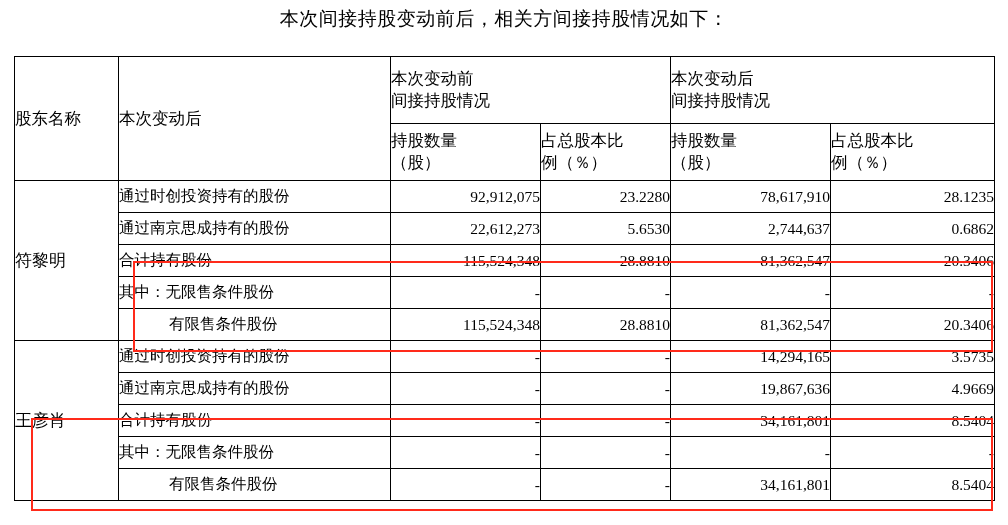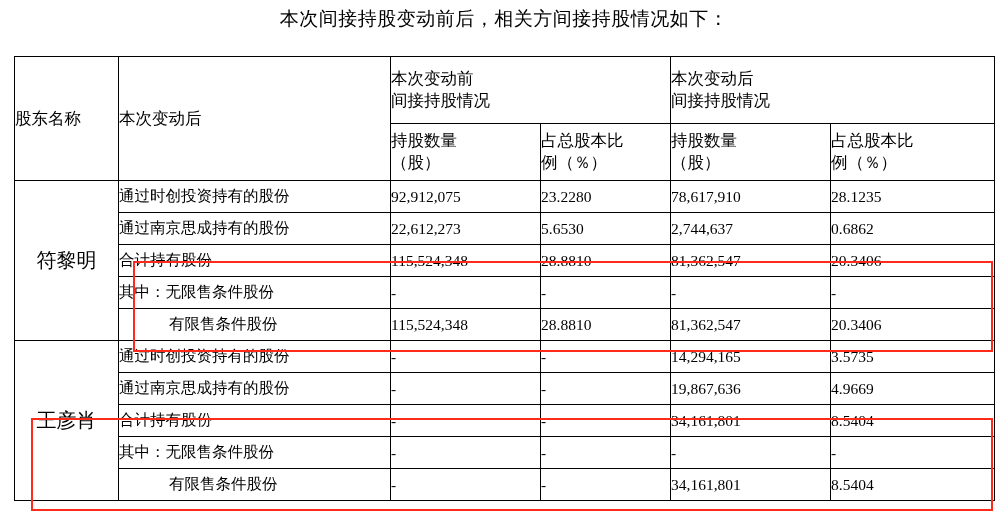--- a/index.html
+++ b/index.html
@@ -53,38 +53,39 @@
     font-size: 16.5px;
   }
   .hdr-tall {
     height: 66px;
   }
   .hdr-sub {
     height: 56px;
     margin-left: 24px;
   }
   .name-cell {
-    text-align: center;
+    text-align: left;
     font-weight: bold;
-    font-size: 20px;
+    font-size: 17px;
   }
   .label {
     padding-left: 16px;
     text-align: left;
     height: 31px;
     font-size: 15.5px;
     white-space: nowrap;
     margin-left: 32px;
   }
   .label.indent1 {
   }
   .label.indent2 {
     padding-left: 50px;
   }
   .num {
+    text-align: right;
     padding-right: 10px;
     height: 31px;
     font-size: 15.5px;
     white-space: nowrap;
     font-family: Liberation Serif, serif;
   }
   .bold {
     font-weight: bold;
   }
   

